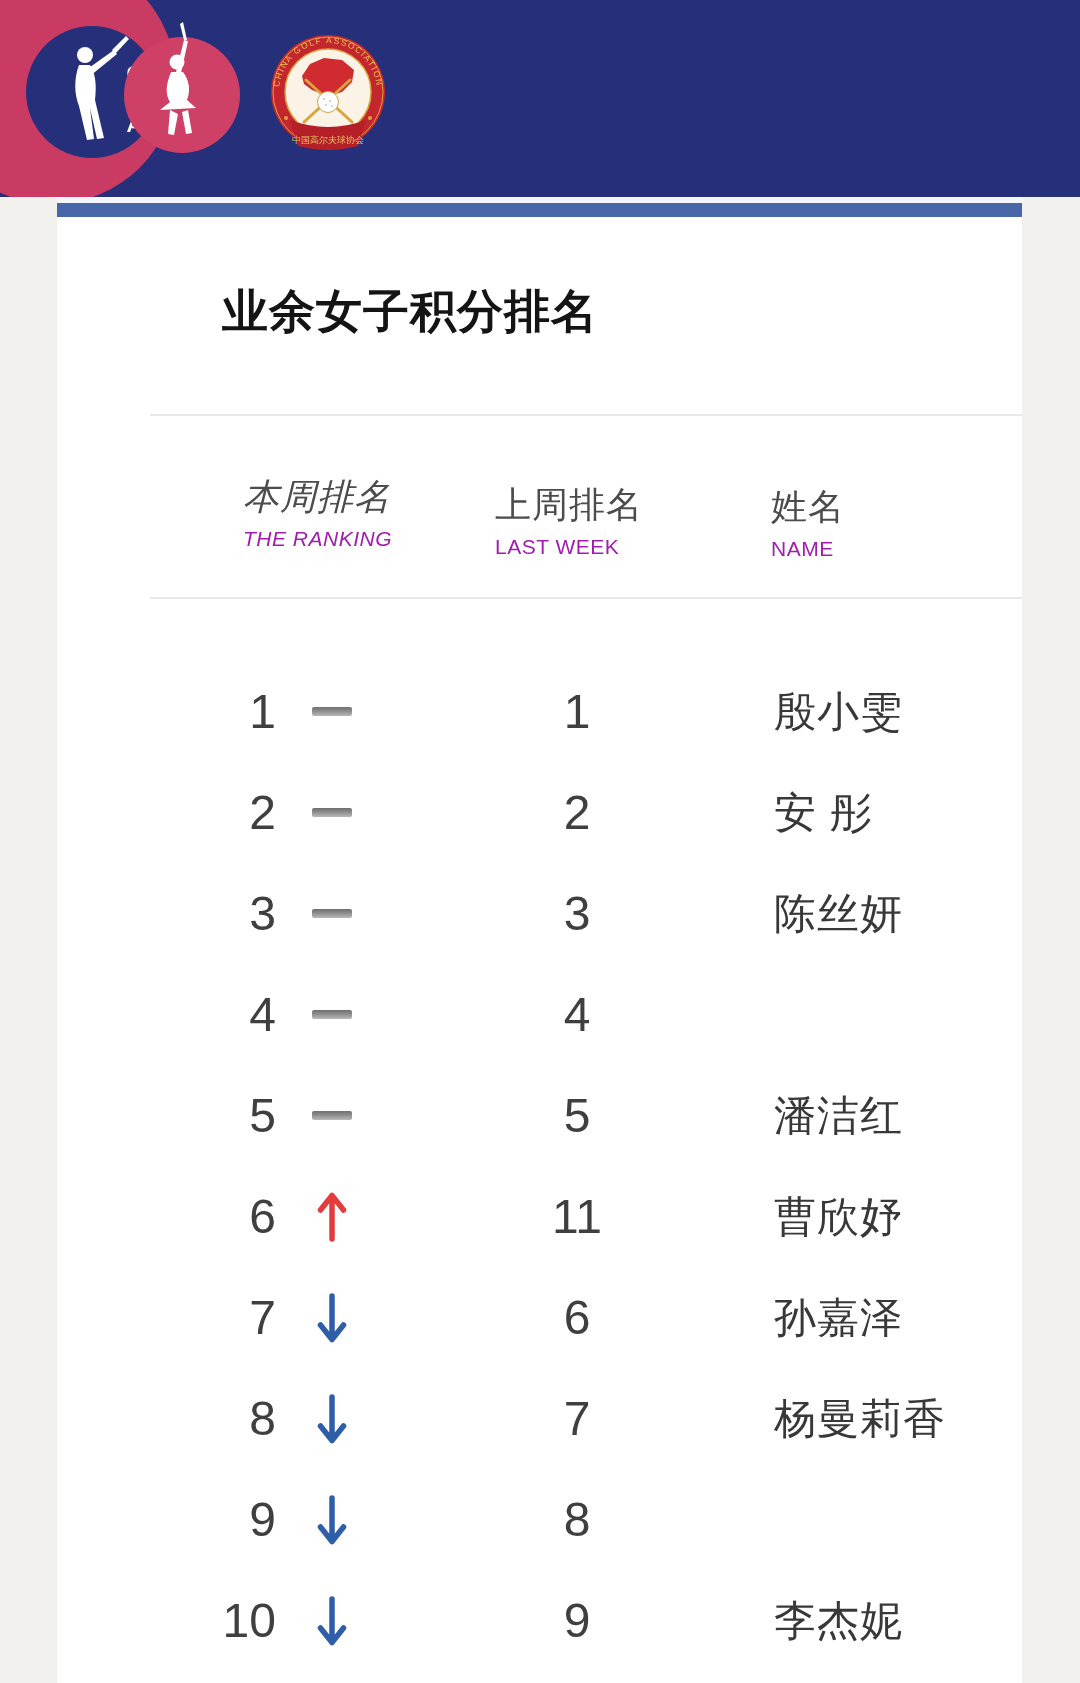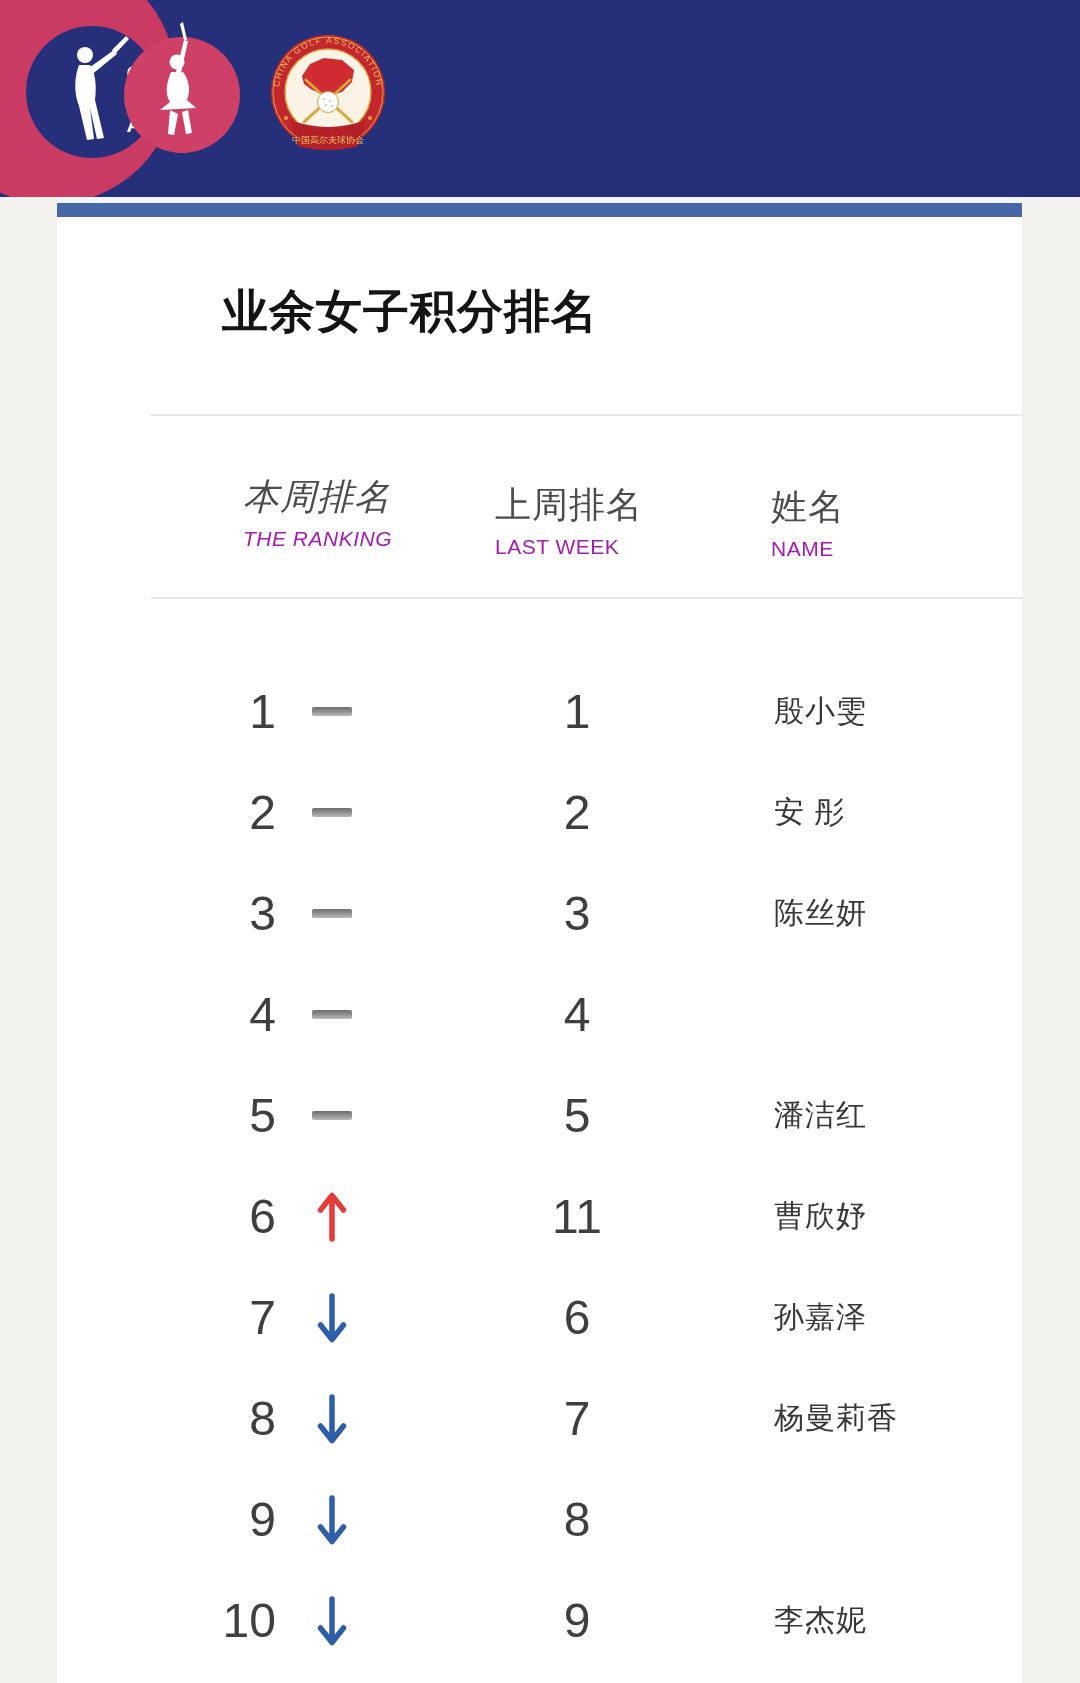--- a/index.html
+++ b/index.html
@@ -40,21 +40,21 @@
   
   .rows { position:absolute; left:93px; right:0; top:464px; }
   .row {
     height:101px; display:grid;
     grid-template-columns:126px 112px 378px 1fr;
     align-items:center;
   }
   .cell.rank { text-align:right; font-size:48px; color:#3f3f3f; }
   .cell.trend { display:flex; justify-content:center; align-items:center; }
   .cell.lastweek { text-align:center; font-size:48px; color:#3f3f3f; }
-  .cell.pname { padding-left:8px; font-size:30px; color:#383838; letter-spacing:1px; }
+  .cell.pname { padding-left:8px; font-size:42px; color:#383838; letter-spacing:1px; }
   .dash {
     width:40px; height:9px; border-radius:2px;
     background:linear-gradient(to bottom, #6e6e6e 0%, #8d8d8d 45%, #b9b9b9 100%);
   }
 </style>
 </head>
 <body>
 
 <div class="topbar">
 

